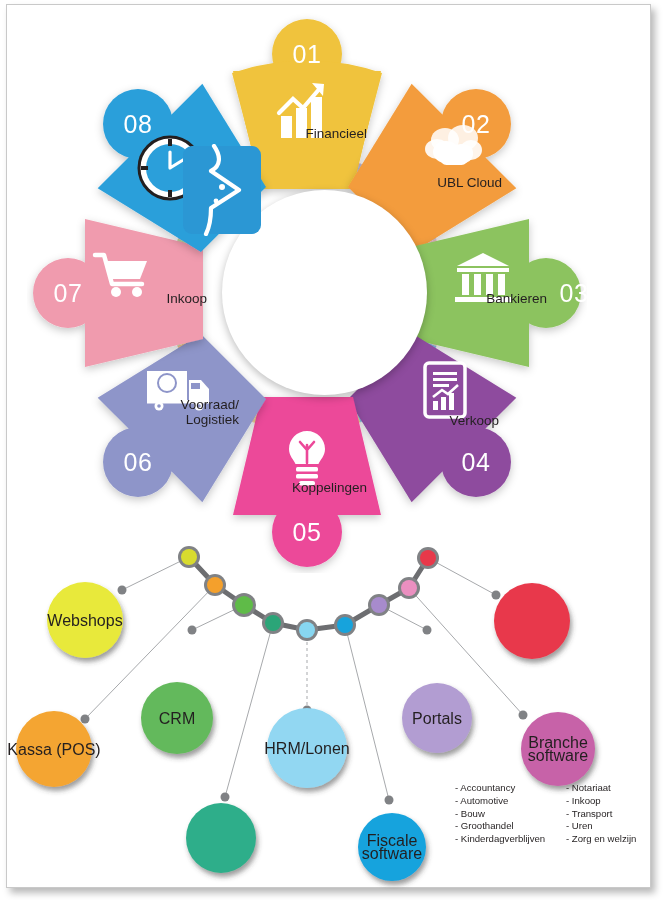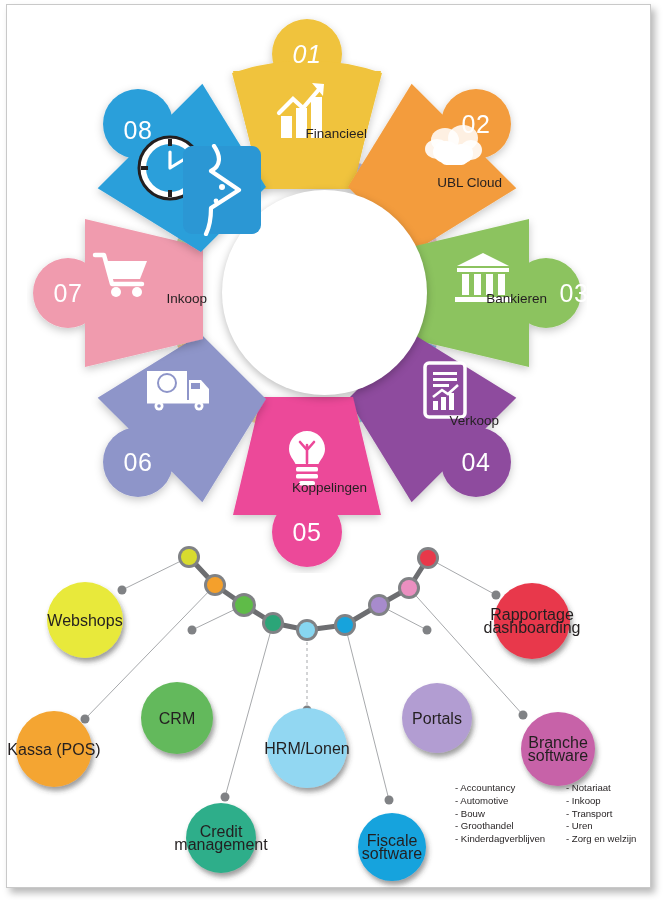--- a/index.html
+++ b/index.html
@@ -234,34 +234,38 @@
        <circle cx="33" cy="33" r="31" fill="#ffffff" stroke="#231f20" stroke-width="3"></circle>
        <circle cx="33" cy="33" r="24" fill="#2B9FDA"></circle>
        <rect x="31" y="4" width="4" height="7" fill="#231f20"></rect>
        <rect x="31" y="55" width="4" height="7" fill="#231f20"></rect>
        <rect x="4" y="31" width="7" height="4" fill="#231f20"></rect>
        <rect x="55" y="31" width="7" height="4" fill="#231f20"></rect>
        <path d="M33,33 L33,17 M33,33 L46,25" stroke="#ffffff" stroke-width="3.2" stroke-linecap="round" fill="none"></path>
      </g>
    </svg>
 
-   <div class="seg-num" style="left:256px;top:29px;width:48px;font-style:italic;">01</div>
+   <div class="seg-num" style="left:256px;top:29px;width:48px;">01</div>
    <div class="seg-num" style="left:425px;top:99px;width:48px;">02</div>
    <div class="seg-num" style="left:523px;top:268px;width:48px;">03</div>
    <div class="seg-num" style="left:425px;top:437px;width:48px;">04</div>
    <div class="seg-num" style="left:256px;top:507px;width:48px;">05</div>
    <div class="seg-num" style="left:87px;top:437px;width:48px;">06</div>
    <div class="seg-num" style="left:17px;top:268px;width:48px;">07</div>
-   <div class="seg-num" style="left:87px;top:99px;width:48px;margin-top:6px;">08</div>
+   <div class="seg-num" style="left:87px;top:99px;width:48px;">08</div>
 
    <div class="seg-label" style="left:220px;top:113px;width:120px;">Financieel</div>
    <div class="seg-label" style="left:355px;top:162px;width:120px;">UBL Cloud</div>
    <div class="seg-label" style="left:400px;top:278px;width:120px;">Bankieren</div>
    <div class="seg-label" style="left:352px;top:400px;width:120px;">Verkoop</div>
    <div class="seg-label" style="left:220px;top:467px;width:120px;">Koppelingen</div>
+   <div class="seg-label" style="left:92px;top:384px;width:120px;">
+     <span>Voorraad/</span><br>
+     <span>Logistiek</span>
+   </div>
    <div class="seg-label" style="left:60px;top:278px;width:120px;">Inkoop</div>
    <div class="seg-label" style="left:88px;top:170px;width:120px;">Uren</div>
 
    <div class="hub">
      <svg class="hub-logo" viewBox="0 0 82 92">
        <rect x="2" y="2" width="78" height="88" rx="9" fill="#2b97d4"></rect>
        <path d="M33,2 C40,12 40,22 30,27 L58,46 L30,64 C30,74 28,84 25,90" stroke="#ffffff" stroke-width="4.2" fill="none" stroke-linejoin="round" stroke-linecap="round"></path>
        <circle cx="41" cy="43" r="3" fill="#ffffff"></circle>
        <circle cx="35" cy="57" r="2.4" fill="#ffffff"></circle>
      </svg>
@@ -331,37 +335,29 @@
        <ellipse cx="385" cy="312" rx="34" ry="34" fill="#16A3DD" filter="url(#bubShadow)"></ellipse>
        <ellipse cx="430" cy="183" rx="35" ry="35" fill="#B29DD2" filter="url(#bubShadow)"></ellipse>
        <ellipse cx="551" cy="214" rx="37" ry="37" fill="#C762A8" filter="url(#bubShadow)"></ellipse>
        <ellipse cx="525" cy="86" rx="38" ry="38" fill="#E8394C" filter="url(#bubShadow)"></ellipse>
      </g>
    </svg>
 
    <div class="bub-label" style="left:23px;top:79px;">Webshops</div>
    <div class="bub-label" style="left:-8px;top:208px;text-align:center;">Kassa (POS)</div>
    <div class="bub-label" style="left:115px;top:177px;">CRM</div>
-   <div class="bub-label" style="left:159px;top:290px;">
-     <span>Credit</span><br>
-     <span>management</span>
-   </div>
    <div class="bub-label" style="left:245px;top:207px;">HRM/Lonen</div>
    <div class="bub-label" style="left:330px;top:299px;">
      <span>Fiscale</span><br>
      <span>software</span>
    </div>
    <div class="bub-label" style="left:375px;top:177px;">Portals</div>
    <div class="bub-label" style="left:496px;top:201px;">
      <span>Branche</span><br>
      <span>software</span>
-   </div>
-   <div class="bub-label" style="left:470px;top:73px;">
-     <span>Rapportage</span><br>
-     <span>dashboarding</span>
    </div>
   </div>
 
   <div class="branchlist">
     <div class="col c1">
       <ul>
         <li>- Accountancy</li>
         <li>- Automotive</li>
         <li>- Bouw</li>
         <li>- Groothandel</li>

